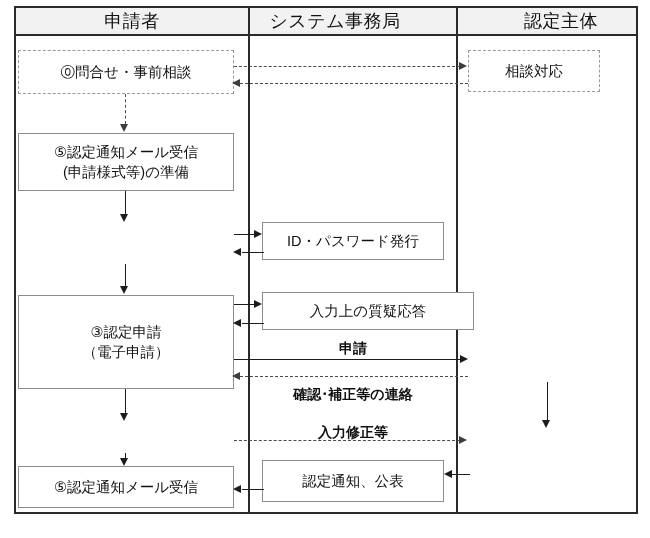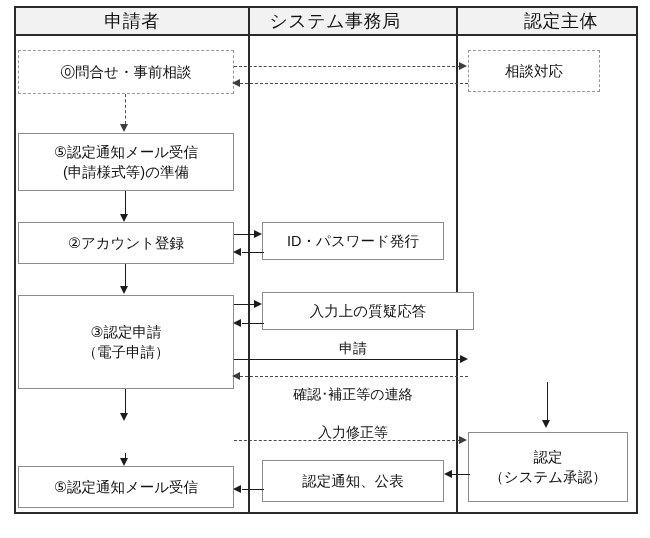--- a/index.html
+++ b/index.html
@@ -76,20 +76,21 @@
     border:1.4px dashed #9a9a9a;
   }
 
   
   .flabel{
     position:absolute;
     font-size:14px;
     color:#111;
     white-space:nowrap;
     text-align:center;
+    font-weight:bold;
   }
 
   
   .ln{ position:absolute; background:#1c1c1c; }
   .ln.v{ width:1.4px; }
   .ln.h{ height:1.4px; }
 
   .dln{ position:absolute; }
   .dln.v{
     width:0; border-left:1.4px dashed #4a4a4a;
@@ -132,39 +133,36 @@
 
   <div class="hdr h1">申請者</div>
   <div class="hdr h2">システム事務局</div>
   <div class="hdr h3">認定主体</div>
 
   <div class="box dashed" style="left:18px; top:50px; width:216px; height:44px;">⓪問合せ・事前相談</div>
 
   <div class="box" style="left:18px; top:133px; width:216px; height:58px;">⑤認定通知メール受信
 (申請様式等)の準備</div>
 
-  <div class="box" style="left:18px; top:222px; width:216px; height:42px;">②アカウント登録</div>
 
   <div class="box" style="left:18px; top:295px; width:216px; height:94px;">③認定申請
 （電子申請）</div>
 
 
   <div class="box" style="left:18px; top:466px; width:216px; height:42px;">⑤認定通知メール受信</div>
 
   <div class="box" style="left:262px; top:222px; width:182px; height:38px;">ID・パスワード発行</div>
 
   <div class="box" style="left:262px; top:292px; width:212px; height:38px;">入力上の質疑応答</div>
 
   <div class="box" style="left:262px; top:460px; width:182px; height:42px;">認定通知、公表</div>
 
   <div class="box dashed" style="left:468px; top:50px; width:132px; height:42px;">相談対応</div>
 
 
-  <div class="box" style="left:468px; top:432px; width:160px; height:70px;">認定
-（システム承認）</div>
 
   <div class="flabel" style="left:308px; top:340px; width:90px;">申請</div>
   <div class="flabel" style="left:285px; top:386px; width:136px;">確認･補正等の連絡</div>
   <div class="flabel" style="left:305px; top:424px; width:96px;">入力修正等</div>
 
   <div class="dln h" style="left:234px; top:66px; width:226px;"></div>
   <div class="ah right dgray" style="left:459px; top:62px;"></div>
 
   <div class="dln h" style="left:240px; top:83px; width:228px;"></div>
   <div class="ah left dgray" style="left:232px; top:79px;"></div>

